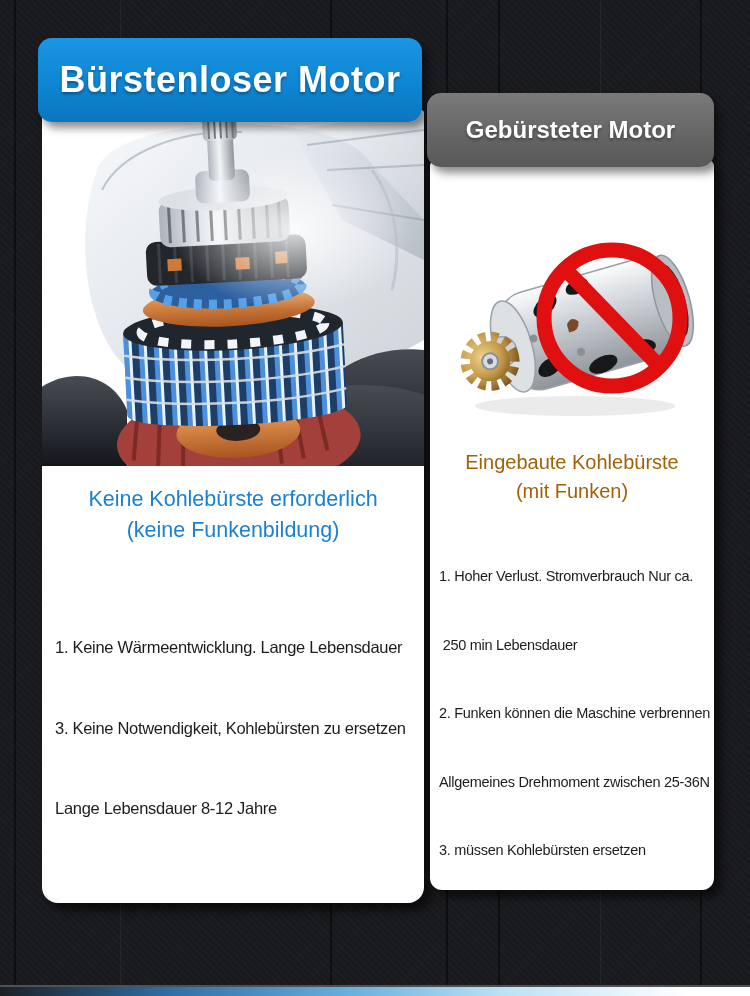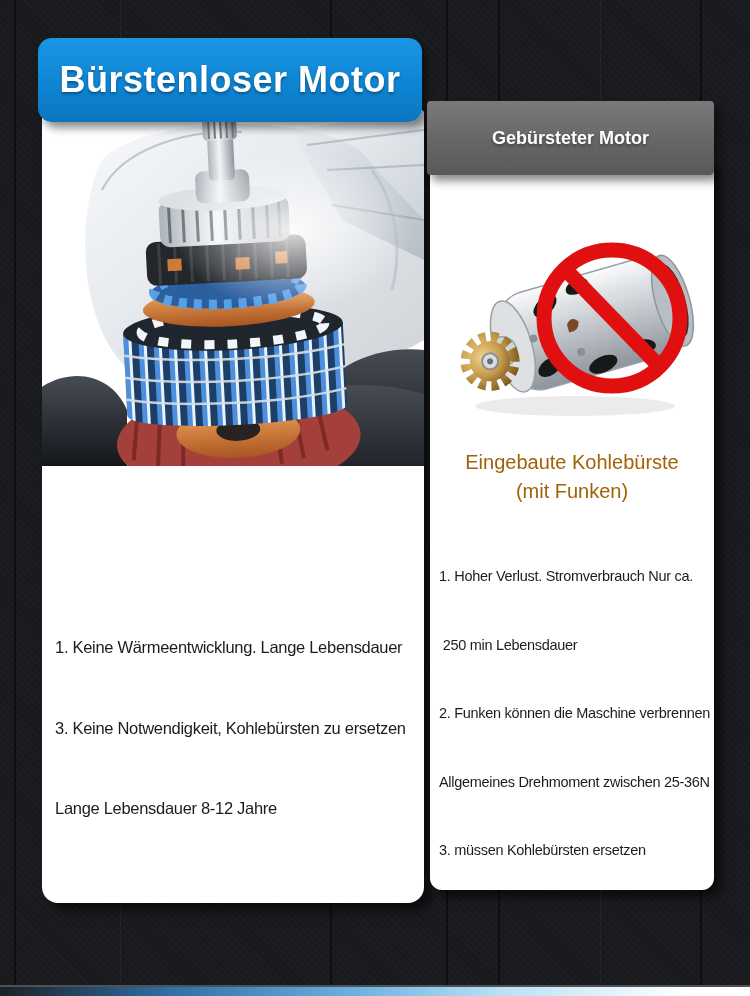--- a/index.html
+++ b/index.html
@@ -21,23 +21,23 @@
     color:#fff; font-weight:bold; z-index:3;
     text-shadow:0 2px 3px rgba(0,0,0,0.35);
   }
   .hdr-left {
     left:38px; top:38px; width:384px; height:84px; border-radius:14px;
     background:linear-gradient(180deg,#1b96e4 0%, #0e85d3 55%, #0b76c0 100%);
     font-size:36px; letter-spacing:0.5px;
     box-shadow:5px 6px 8px rgba(0,0,0,0.45);
   }
   .hdr-right {
-    left:427px; top:101px; width:287px; height:74px; border-radius:4px;
+    left:427px; top:93px; width:287px; height:74px; border-radius:14px;
     background:linear-gradient(180deg,#7a7a7a 0%, #646464 60%, #595959 100%);
-    font-size:18px;
+    font-size:24px;
     box-shadow:5px 6px 8px rgba(0,0,0,0.45);
   }
 
   
   .card { position:absolute; background:#fff; z-index:2; overflow:hidden; }
   .card-left {
     left:42px; top:110px; width:382px; height:793px;
     border-radius:4px 4px 16px 16px;
     box-shadow:8px 8px 10px rgba(0,0,0,0.55);
   }
@@ -207,20 +207,24 @@
             <line x1="188" y1="6" x2="188" y2="28"></line>
               <line x1="194" y1="6" x2="194" y2="28"></line>
             <line x1="200" y1="6" x2="200" y2="28"></line>
           </g>
         </g>
 
         <ellipse cx="250" cy="120" rx="120" ry="80" fill="url(#glow)"></ellipse>
       </svg>
     </div>
 
+    <div class="sub-left">
+      <div>Keine Kohlebürste erforderlich</div>
+      <div>(keine Funkenbildung)</div>
+    </div>
 
     <div class="list-left">
       <div class="ln">1. Keine Wärmeentwicklung. Lange Lebensdauer</div>
       <div class="ln">3. Keine Notwendigkeit, Kohlebürsten zu ersetzen</div>
       <div class="ln">Lange Lebensdauer 8-12 Jahre</div>
       
       
     </div>
   </div>
 

